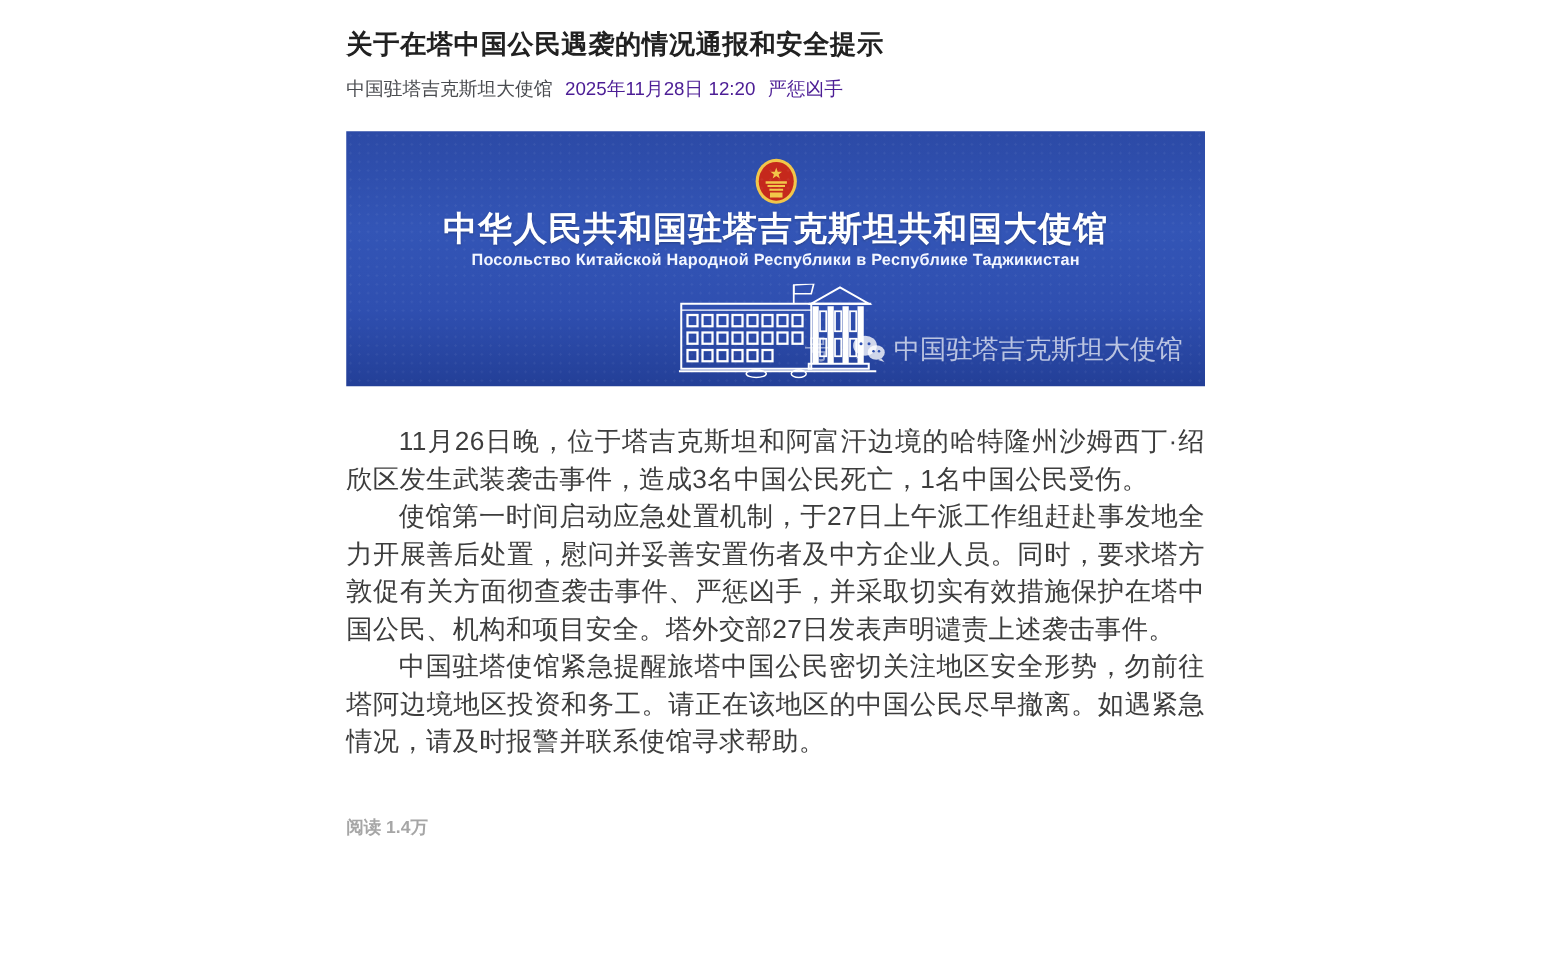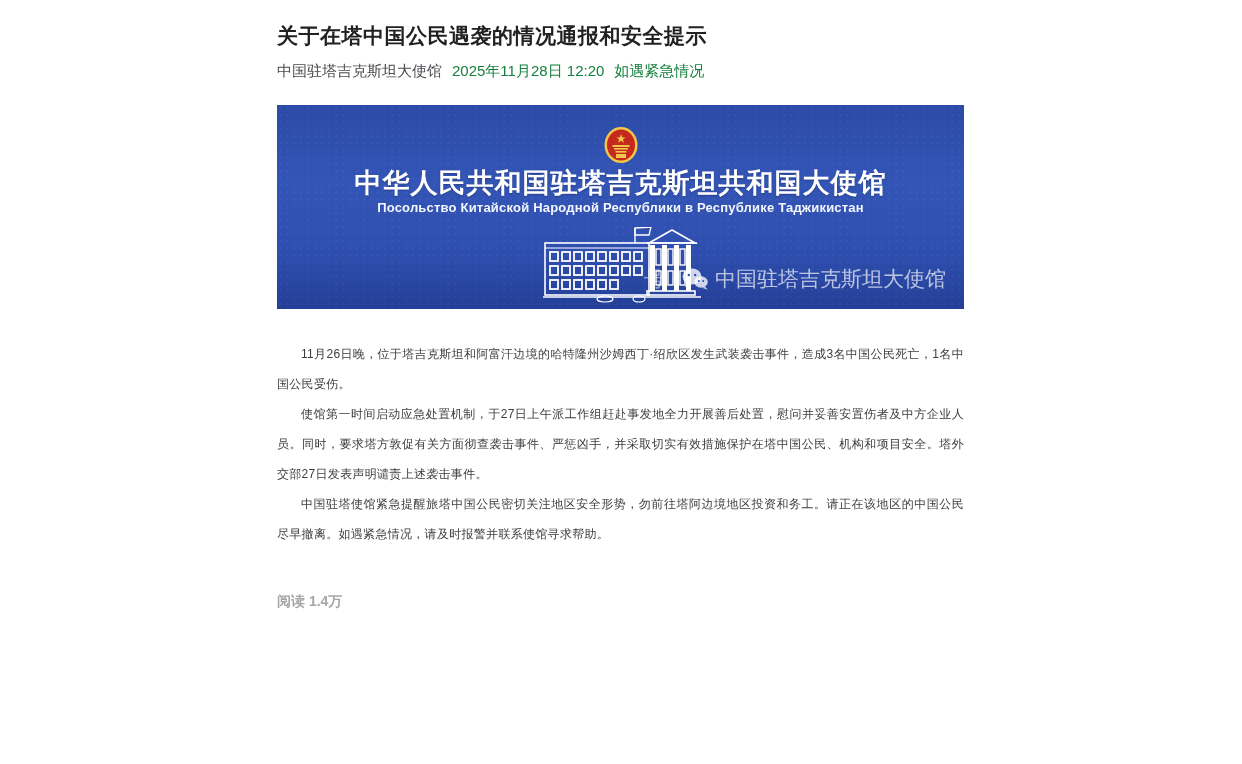--- a/index.html
+++ b/index.html
@@ -5,56 +5,56 @@
   * { margin:0; padding:0; box-sizing:border-box; }
   html,body { width:1242px; height:764px; background:#ffffff; overflow:hidden;
               font-family:"Liberation Sans","DejaVu Sans",sans-serif; }
   .article { position:absolute; left:277px; top:0; width:687px; }
 
   .page-title { padding-top:21px; font-size:21px; line-height:1.45; font-weight:bold;
                 color:#212121; letter-spacing:.5px; }
 
   .meta-row { margin-top:11px; font-size:15px; display:flex; align-items:baseline; gap:10px; }
   .account-name { color:#4a4c50; font-weight:500; cursor:pointer; }
-  .meta-gray { color:#15803d; }
+  .meta-gray { color:#4c1d95; }
 
   .banner { position:relative; margin-top:24px; width:687px; height:204px; overflow:hidden;
             background:linear-gradient(180deg,#2c4aa6 0%,#3355b6 38%,#2f4fb0 70%,#233f97 100%); }
   .banner::after { content:""; position:absolute; inset:0;
             background-image:radial-gradient(rgba(255,255,255,.05) 1px, transparent 1px);
             background-size:7px 7px; pointer-events:none; }
   .emblem { position:absolute; left:50%; top:21px; transform:translateX(-50%); width:36px; height:40px; }
   .banner-cn { position:absolute; top:60px; width:100%; text-align:center; color:#ffffff;
                font-size:27px; font-weight:bold; letter-spacing:1px;
                text-shadow:0 1px 2px rgba(0,0,0,.25); }
   .banner-ru { position:absolute; top:95px; width:100%; text-align:center; color:#f2f6ff;
                font-size:13px; font-weight:bold; letter-spacing:.2px; }
   .building { position:absolute; left:266px; top:122px; width:162px; height:76px; }
   .wm-row { position:absolute; right:18px; top:160px; display:flex; align-items:center; gap:7px;
             color:rgba(255,255,255,.68); font-size:21px; white-space:nowrap; }
   .wm-partial { opacity:.75; }
   .wm-dot { font-size:10px; opacity:.8; }
 
-  .body-text { margin-top:30px; font-size:12px; line-height:30px; color:#3d3d3d;
+  .body-text { margin-top:30px; font-size:21px; line-height:30px; color:#3d3d3d;
                letter-spacing:.3px; text-align:justify; }
   .body-text p { text-indent:2em; }
 
   .read-row { margin-top:44px; font-size:14px; color:#a6a6a6;font-weight:bold; }
 </style>
 </head>
 <body>
 
 <div class="article">
 
   <h1 class="page-title">关于在塔中国公民遇袭的情况通报和安全提示</h1>
 
   <div class="meta-row">
     <span class="account-name">中国驻塔吉克斯坦大使馆</span>
     <span class="meta-gray">2025年11月28日 12:20</span>
-    <span class="meta-gray">如遇紧急情况</span>
+    <span class="meta-gray">严惩凶手</span>
   </div>
 
   <div class="banner">
 
     <svg class="emblem" viewBox="0 0 36 40">
       <ellipse cx="18" cy="19" rx="16.5" ry="18" fill="#f2c649"></ellipse>
       <ellipse cx="18" cy="19" rx="14" ry="15.5" fill="#c5281c"></ellipse>
       <polygon points="18,8 19.2,11.4 22.6,11.4 19.9,13.5 20.9,16.8 18,14.8 15.1,16.8 16.1,13.5 13.4,11.4 16.8,11.4" fill="#f2c649"></polygon>
       <rect x="9.5" y="19" width="17" height="2" fill="#f2c649"></rect>
       <rect x="11" y="22" width="14" height="1.6" fill="#f2c649"></rect>

